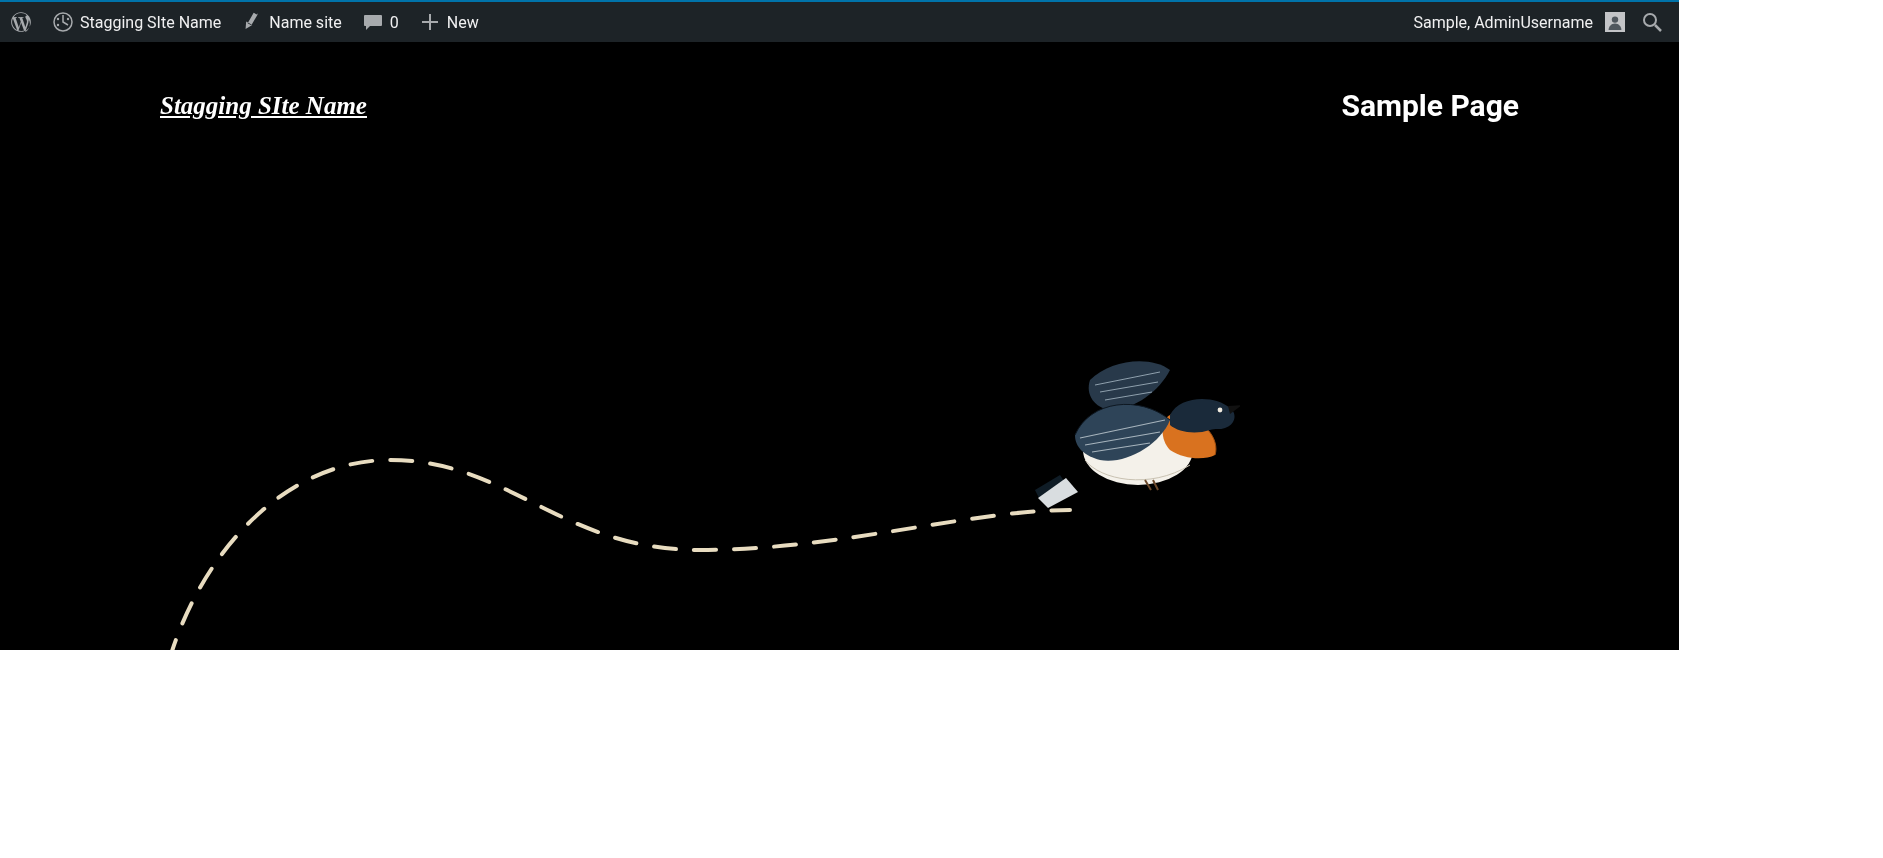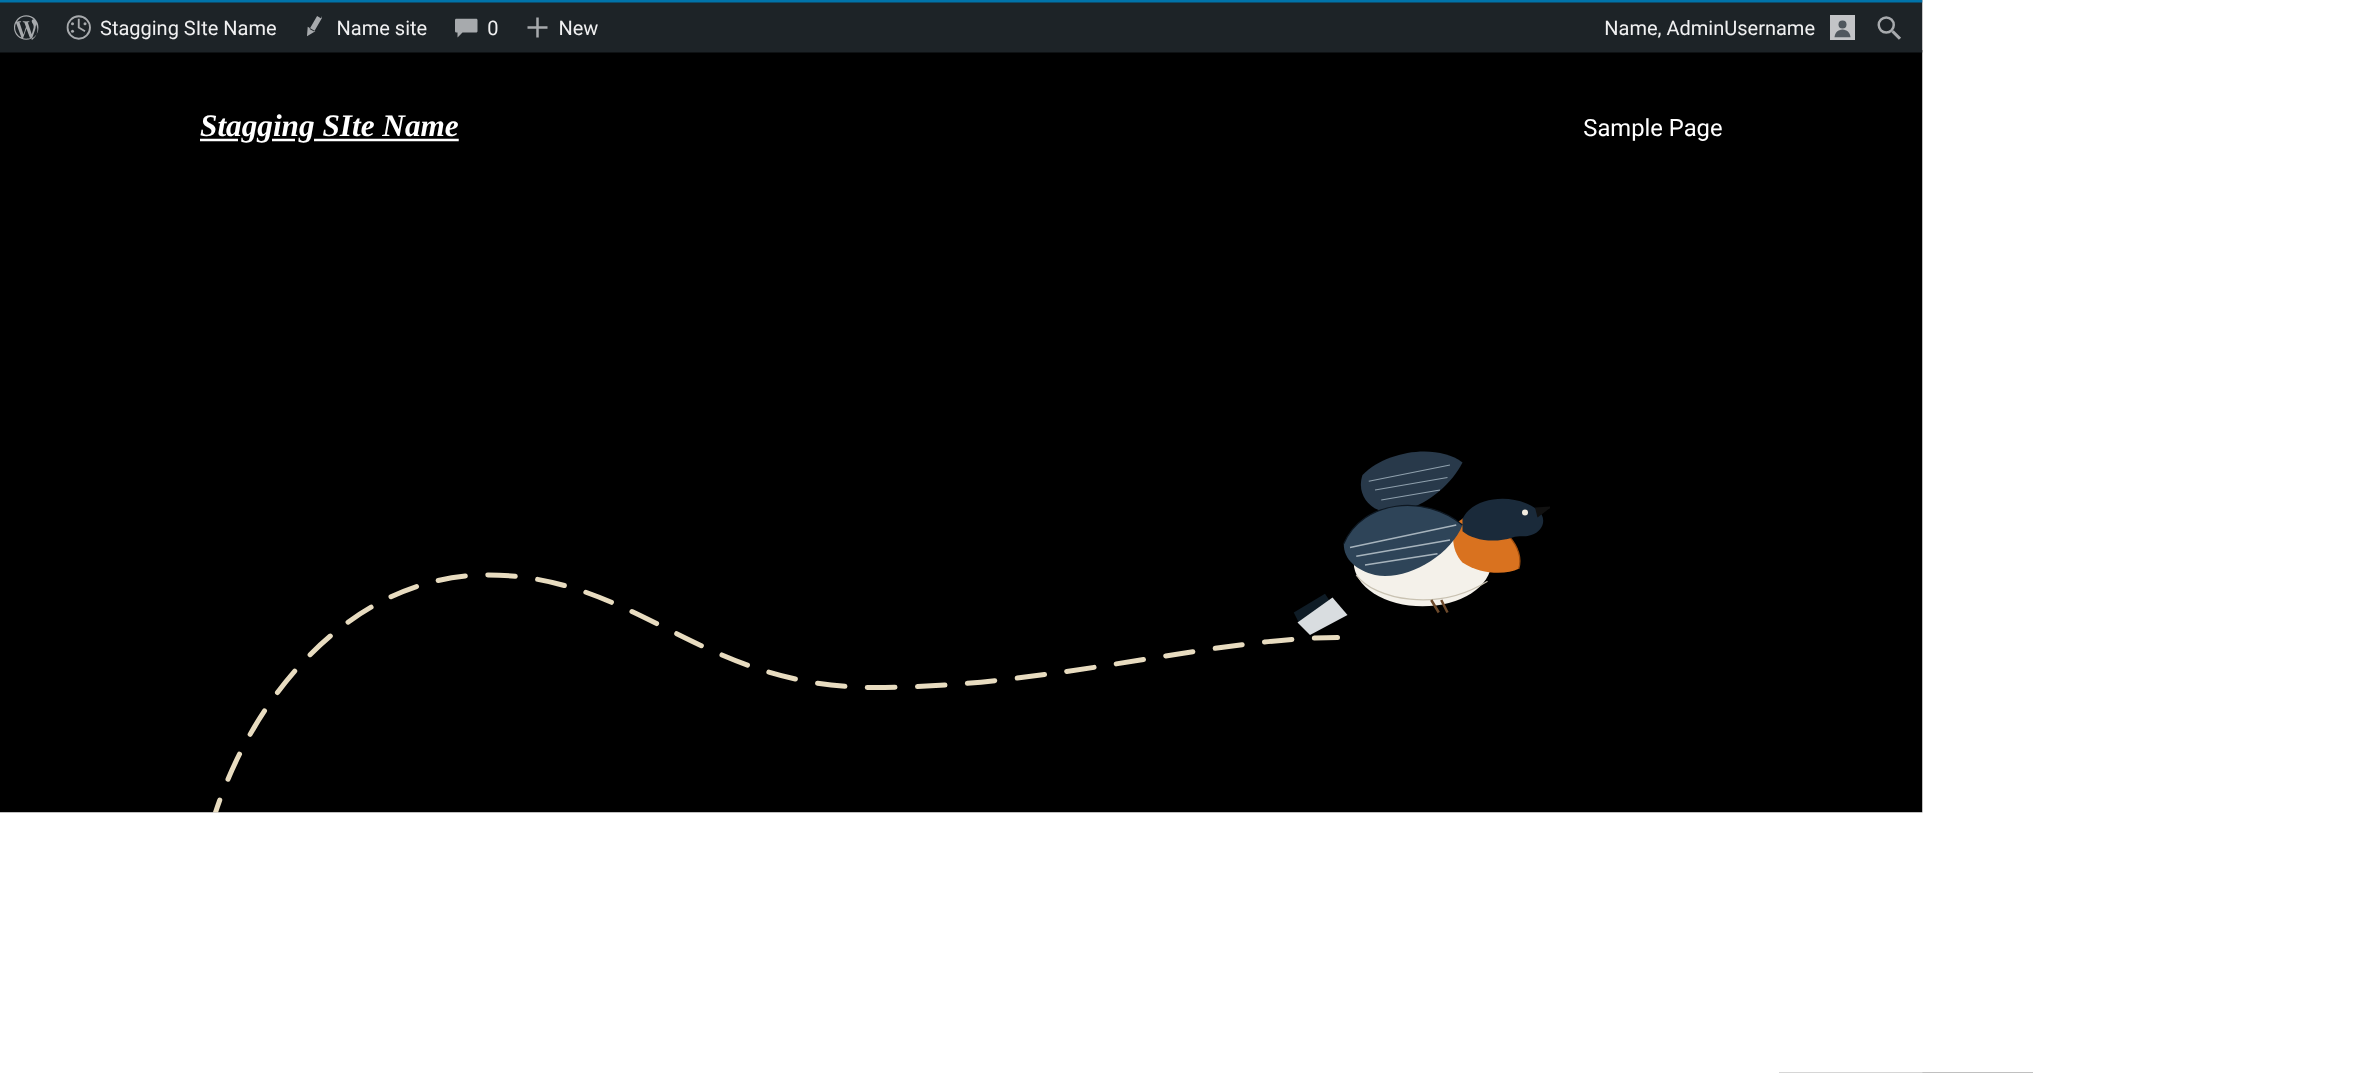--- a/index.html
+++ b/index.html
@@ -3,21 +3,21 @@
 <meta charset="utf-8">
 <style>
   html, body {
     margin: 0;
     padding: 0;
     height: 100%;
     font-family: -apple-system, BlinkMacSystemFont, "Segoe UI", Roboto, sans-serif;
     background: #ffffff;
   }
   .viewport {
-    width: 1538px;
+    width: 1679px;
     height: 858px;
     position: relative;
     background: #ffffff;
     overflow: hidden;
   }
 
   
   .admin-bar {
     position: absolute;
     top: 0; left: 0; right: 0;
@@ -90,22 +90,22 @@
   }
   .site-title {
     font-size: 25px;
     font-weight: 700;
     font-style: italic;
     text-decoration: underline;
     cursor: pointer;
     font-family: Georgia, 'Times New Roman', serif;
   }
   .nav-link {
-    font-size: 19px;
-    font-weight: 400;
+    font-size: 30px;
+    font-weight: 700;
     cursor: pointer;
   }
 
   
   .bird {
     position: absolute;
     top: 300px;
     left: 1020px;
     width: 220px;
     height: 180px;
@@ -188,21 +188,21 @@
               <path d="M9 2h2v7h7v2h-7v7H9v-7H2V9h7z"></path>
             </svg>
         </span>
         <span>New</span>
       </div>
 
     </div>
 
     <div class="right">
       <div class="ab-item">
-        <span>Name, AdminUsername</span>
+        <span>Sample, AdminUsername</span>
         <span class="avatar-box">
           <svg viewBox="0 0 20 20">
               <circle cx="10" cy="7" r="4"></circle>
               <path d="M2 20c0-4.4 3.6-8 8-8s8 3.6 8 8"></path>
             </svg>
         </span>
       </div>
       <div class="ab-item" style="padding:0 6px;">
         <span class="ab-icon">
           <svg viewBox="0 0 20 20">

